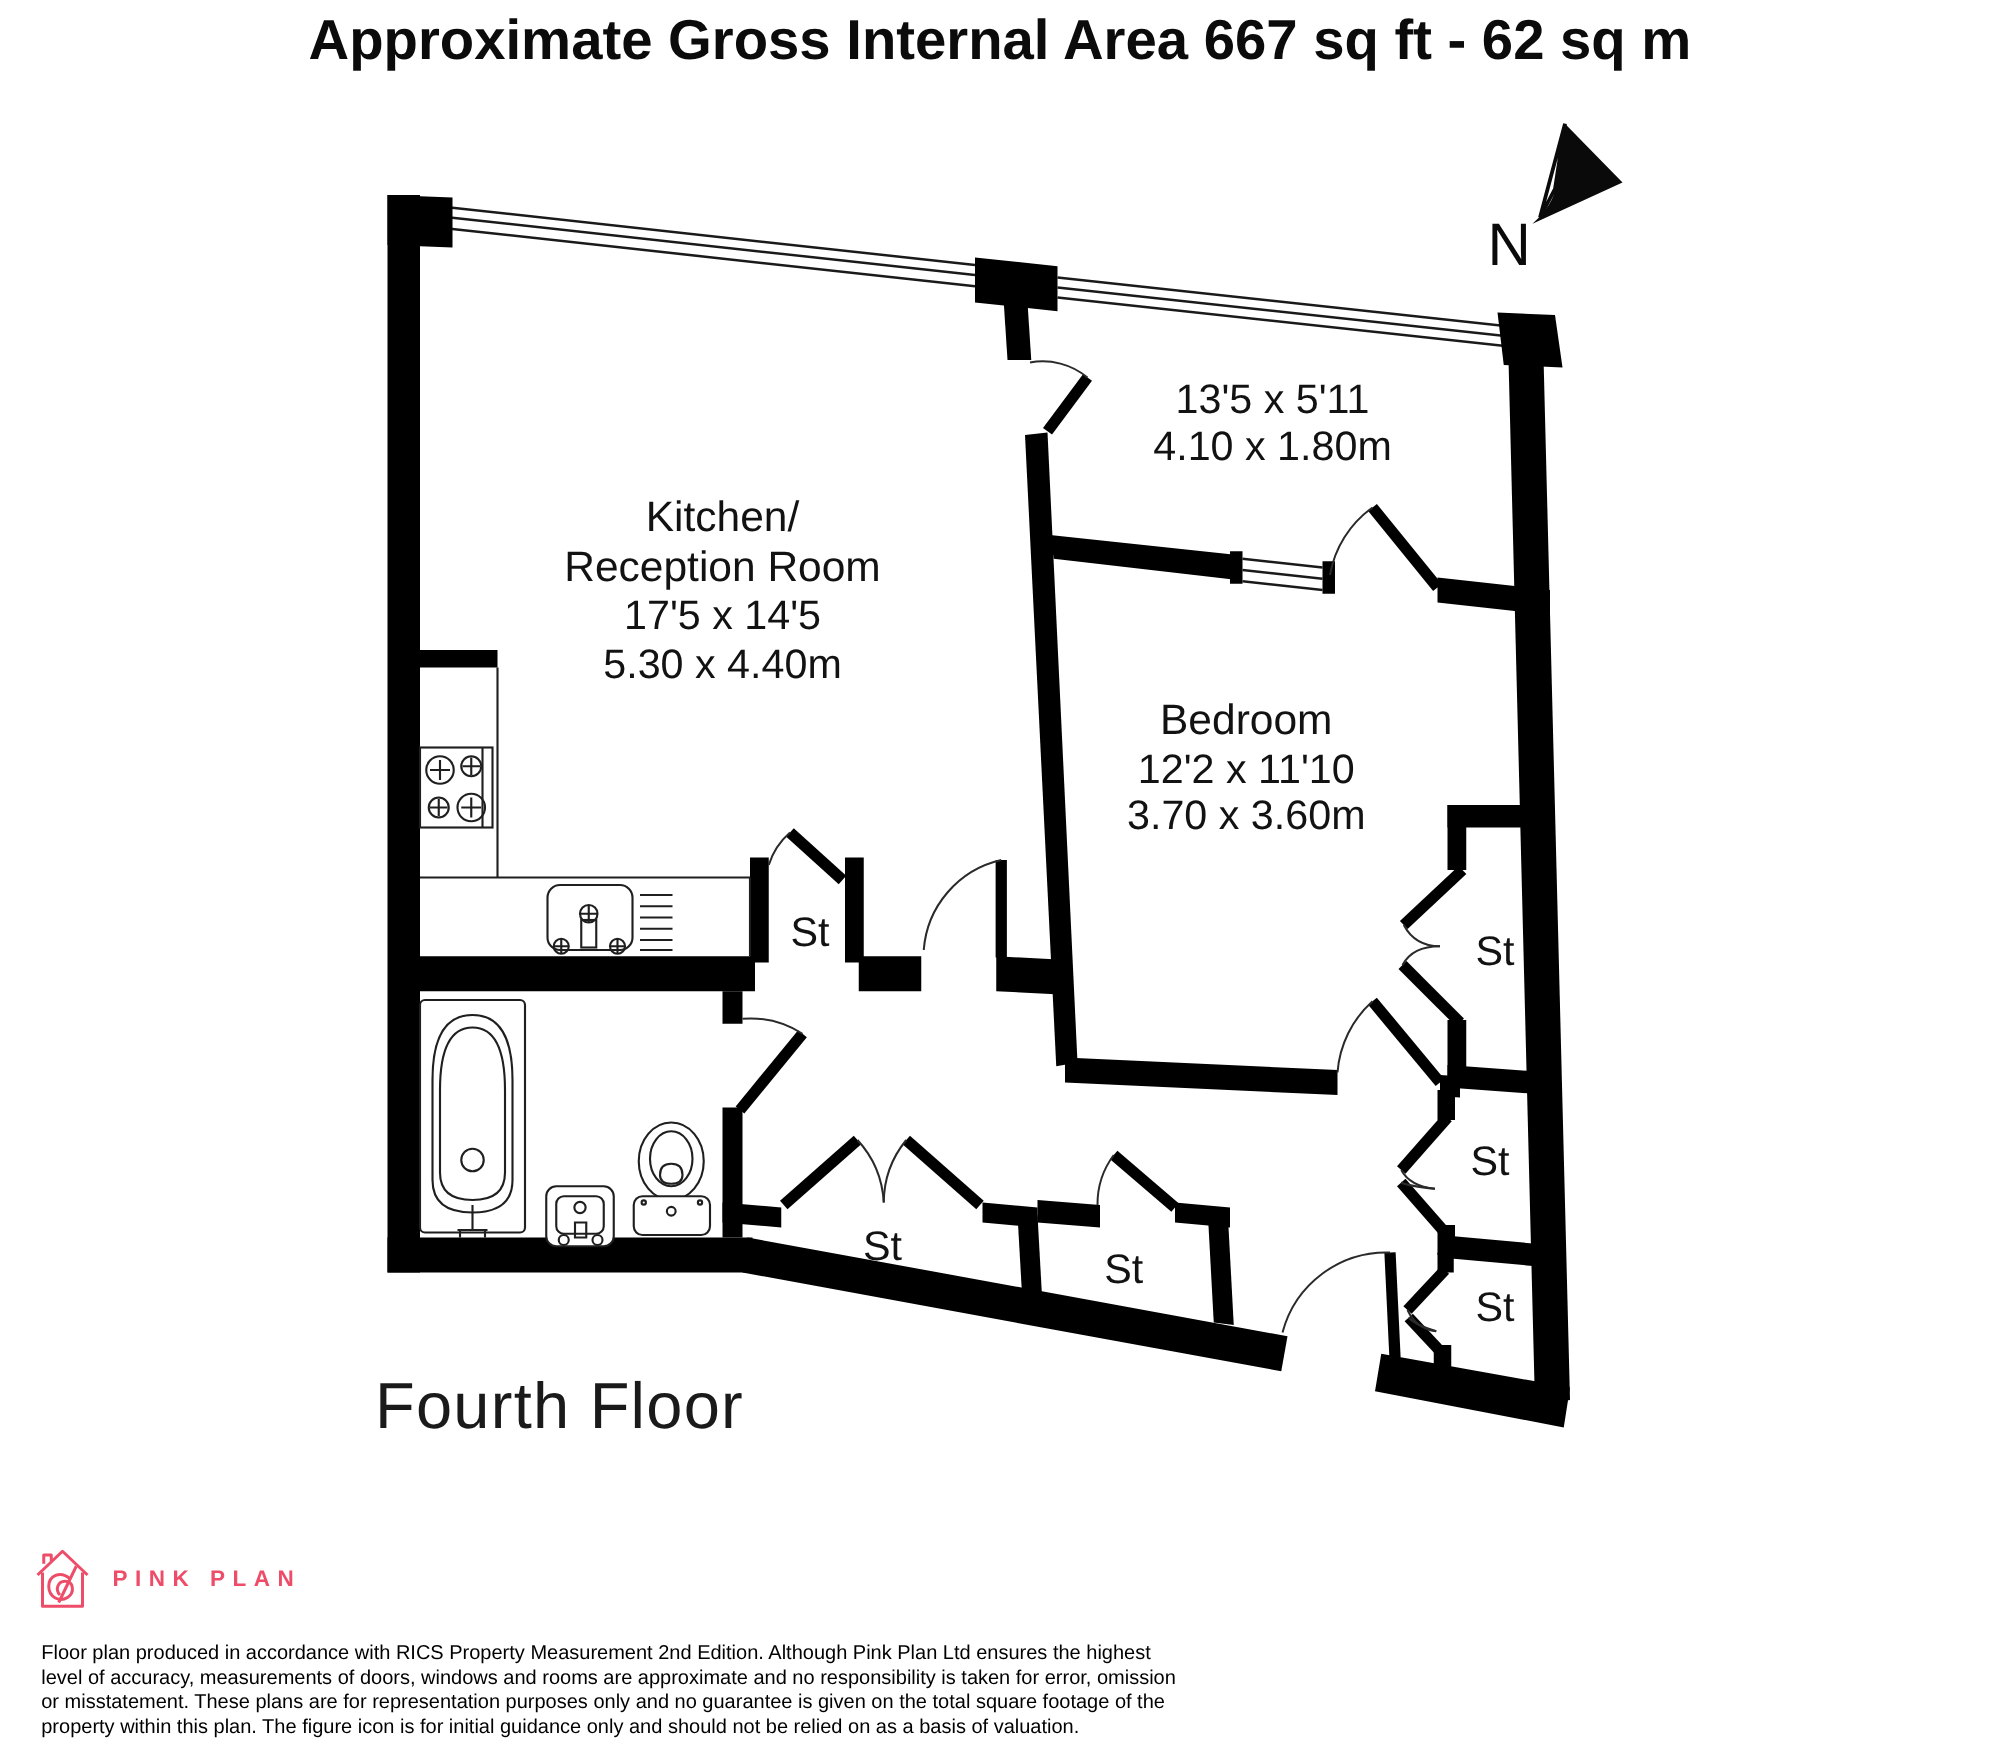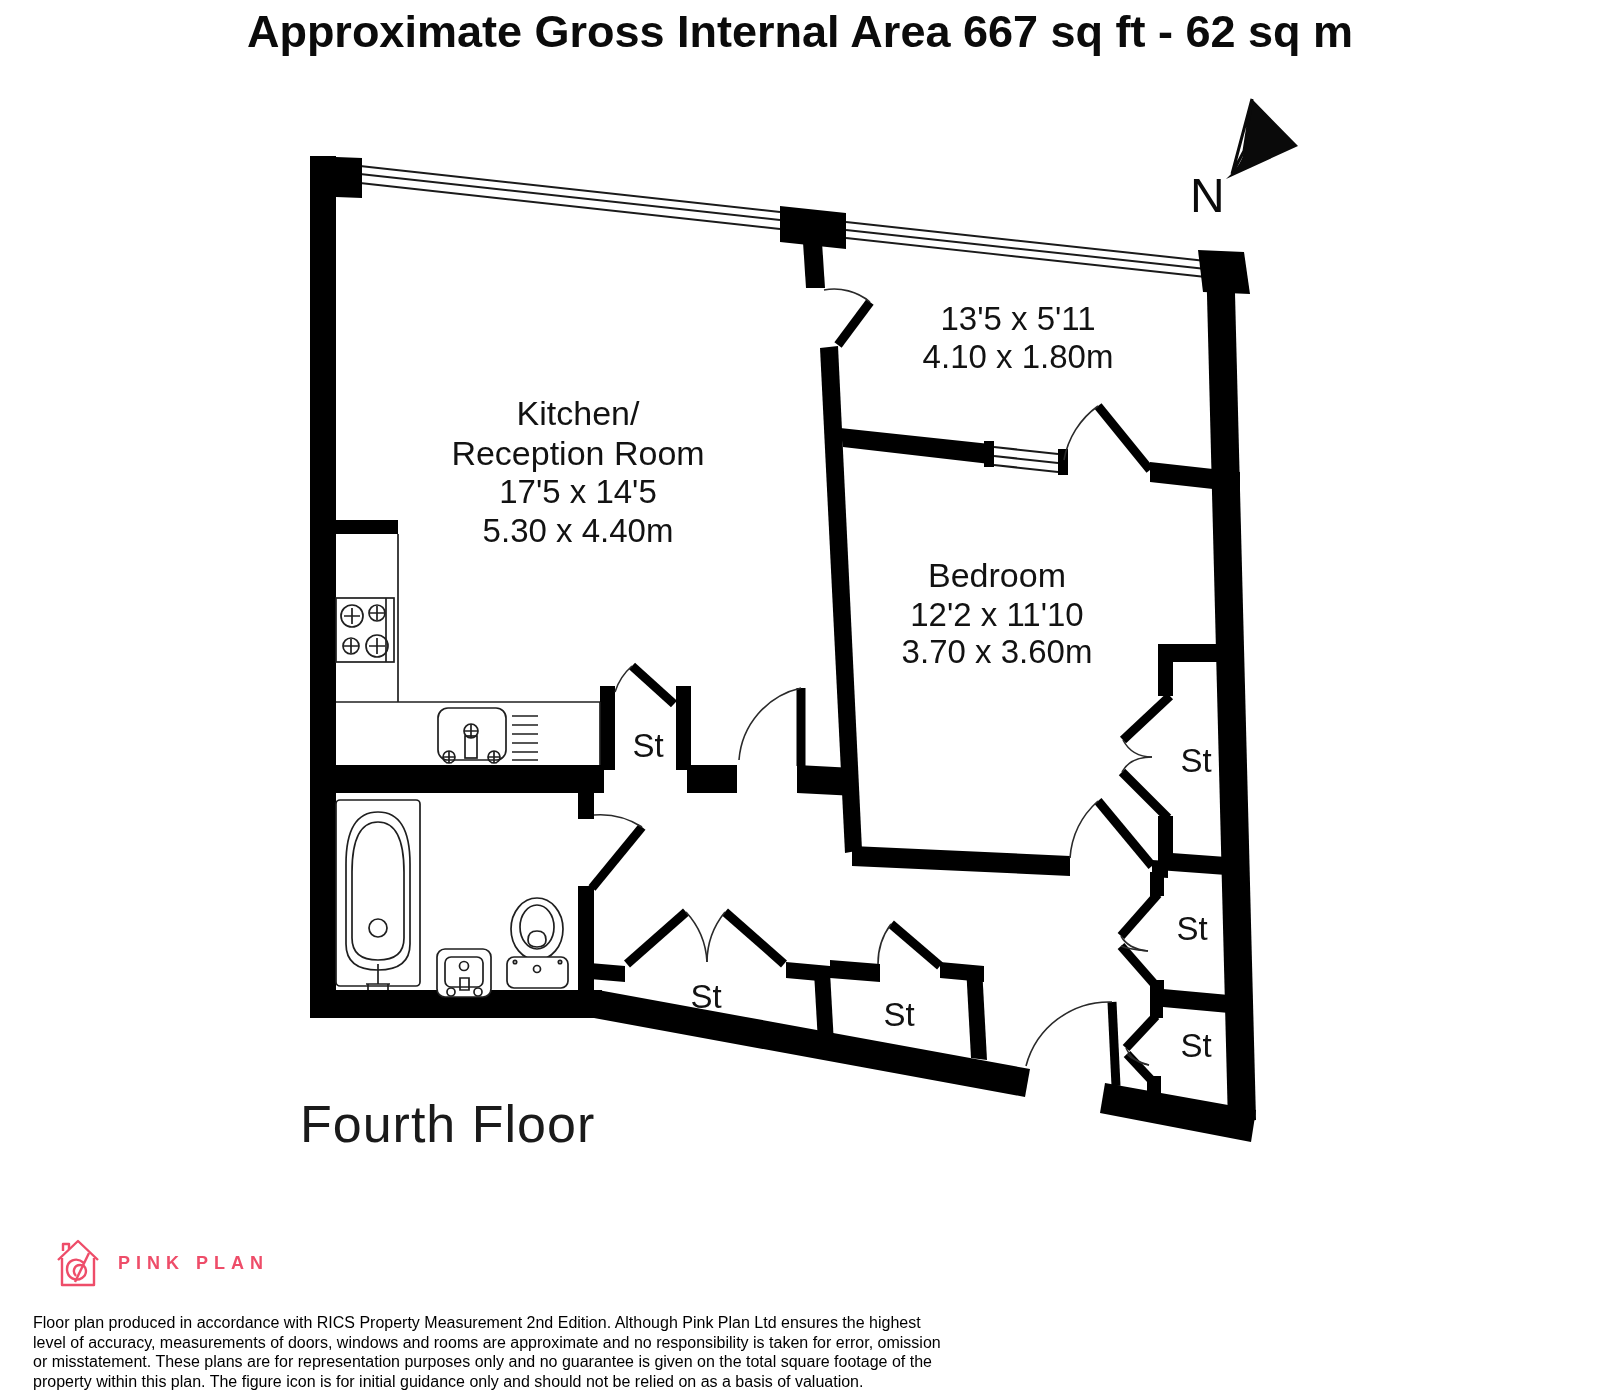--- a/index.html
+++ b/index.html
@@ -12,21 +12,21 @@
   .winline{stroke:#1a1a1a;stroke-width:2;fill:none;}
   .fix{stroke:#1f1f1f;stroke-width:1.7;fill:none;}
   .fixw{stroke:#1f1f1f;stroke-width:1.7;fill:#fff;}
   .leaf{stroke:#000;stroke-width:9;fill:none;stroke-linecap:butt;}
   .arc{stroke:#2a2a2a;stroke-width:1.6;fill:none;}
   .roomname{font-size:34px;fill:#121212;}
   .roomdim{font-size:33px;fill:#121212;}
   .stlabel{font-size:33px;fill:#121212;}
   .floorlabel{font-size:52px;font-weight:400;fill:#1a1a1a;letter-spacing:1px;}
   .nlabel{font-size:48px;fill:#0a0a0a;}
-  .pinkplan{position:absolute;left:54px;top:1236px;display:flex;align-items:center;gap:16px;}
+  .pinkplan{position:absolute;left:26px;top:1236px;display:flex;align-items:center;gap:16px;}
   .pinkplan .brand{font-size:18px;letter-spacing:6px;font-weight:600;color:var(--pink,#ee4d69);}
   .disclaimer{position:absolute;left:33px;top:1297px;width:918px;font-size:16px;
               line-height:1.23;color:#000;}
   .agentlogo{position:absolute;left:1378px;top:1192px;width:180px;height:202px;
              display:flex;flex-direction:column;}
   .agentlogo .red{background:var(--red,#e32227);height:138px;display:flex;
                   align-items:center;justify-content:center;}
   .agentlogo .navy{background:var(--navy,#202749);height:64px;display:flex;flex-direction:row;
                    align-items:center;justify-content:center;color:#fff;font-weight:bold;
                    font-size:21.5px;letter-spacing:1.5px;line-height:1.18;}

